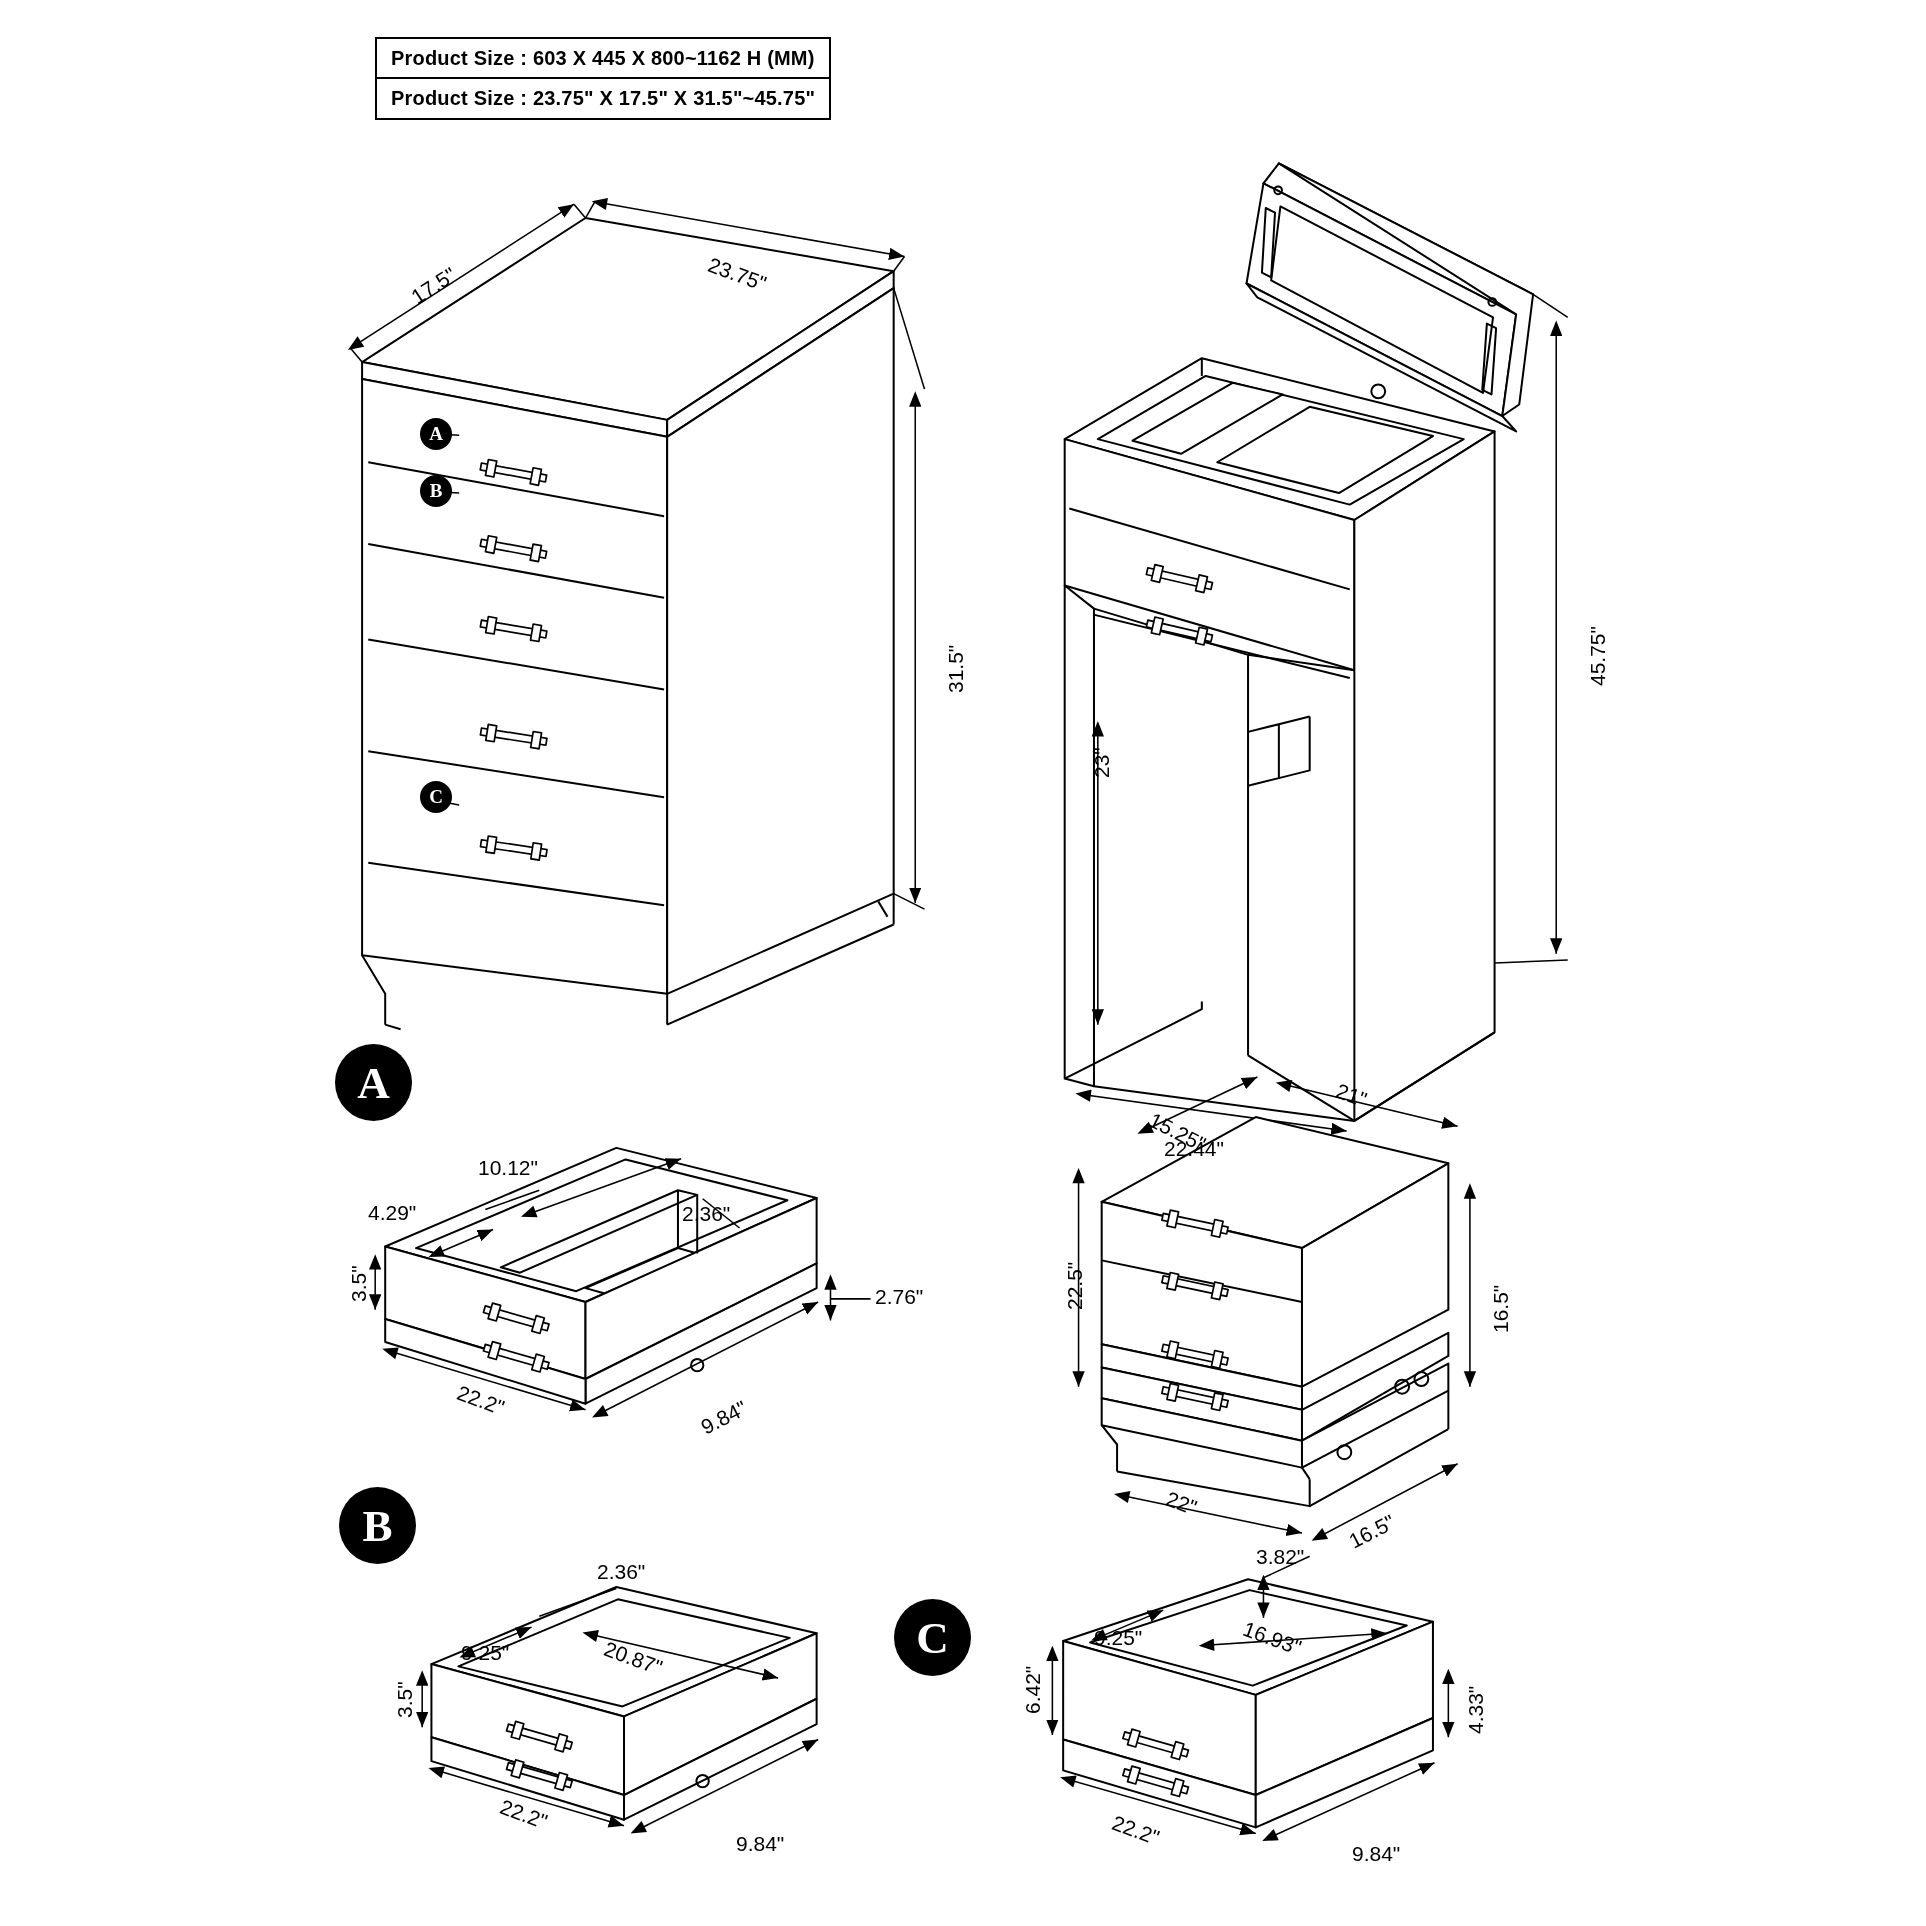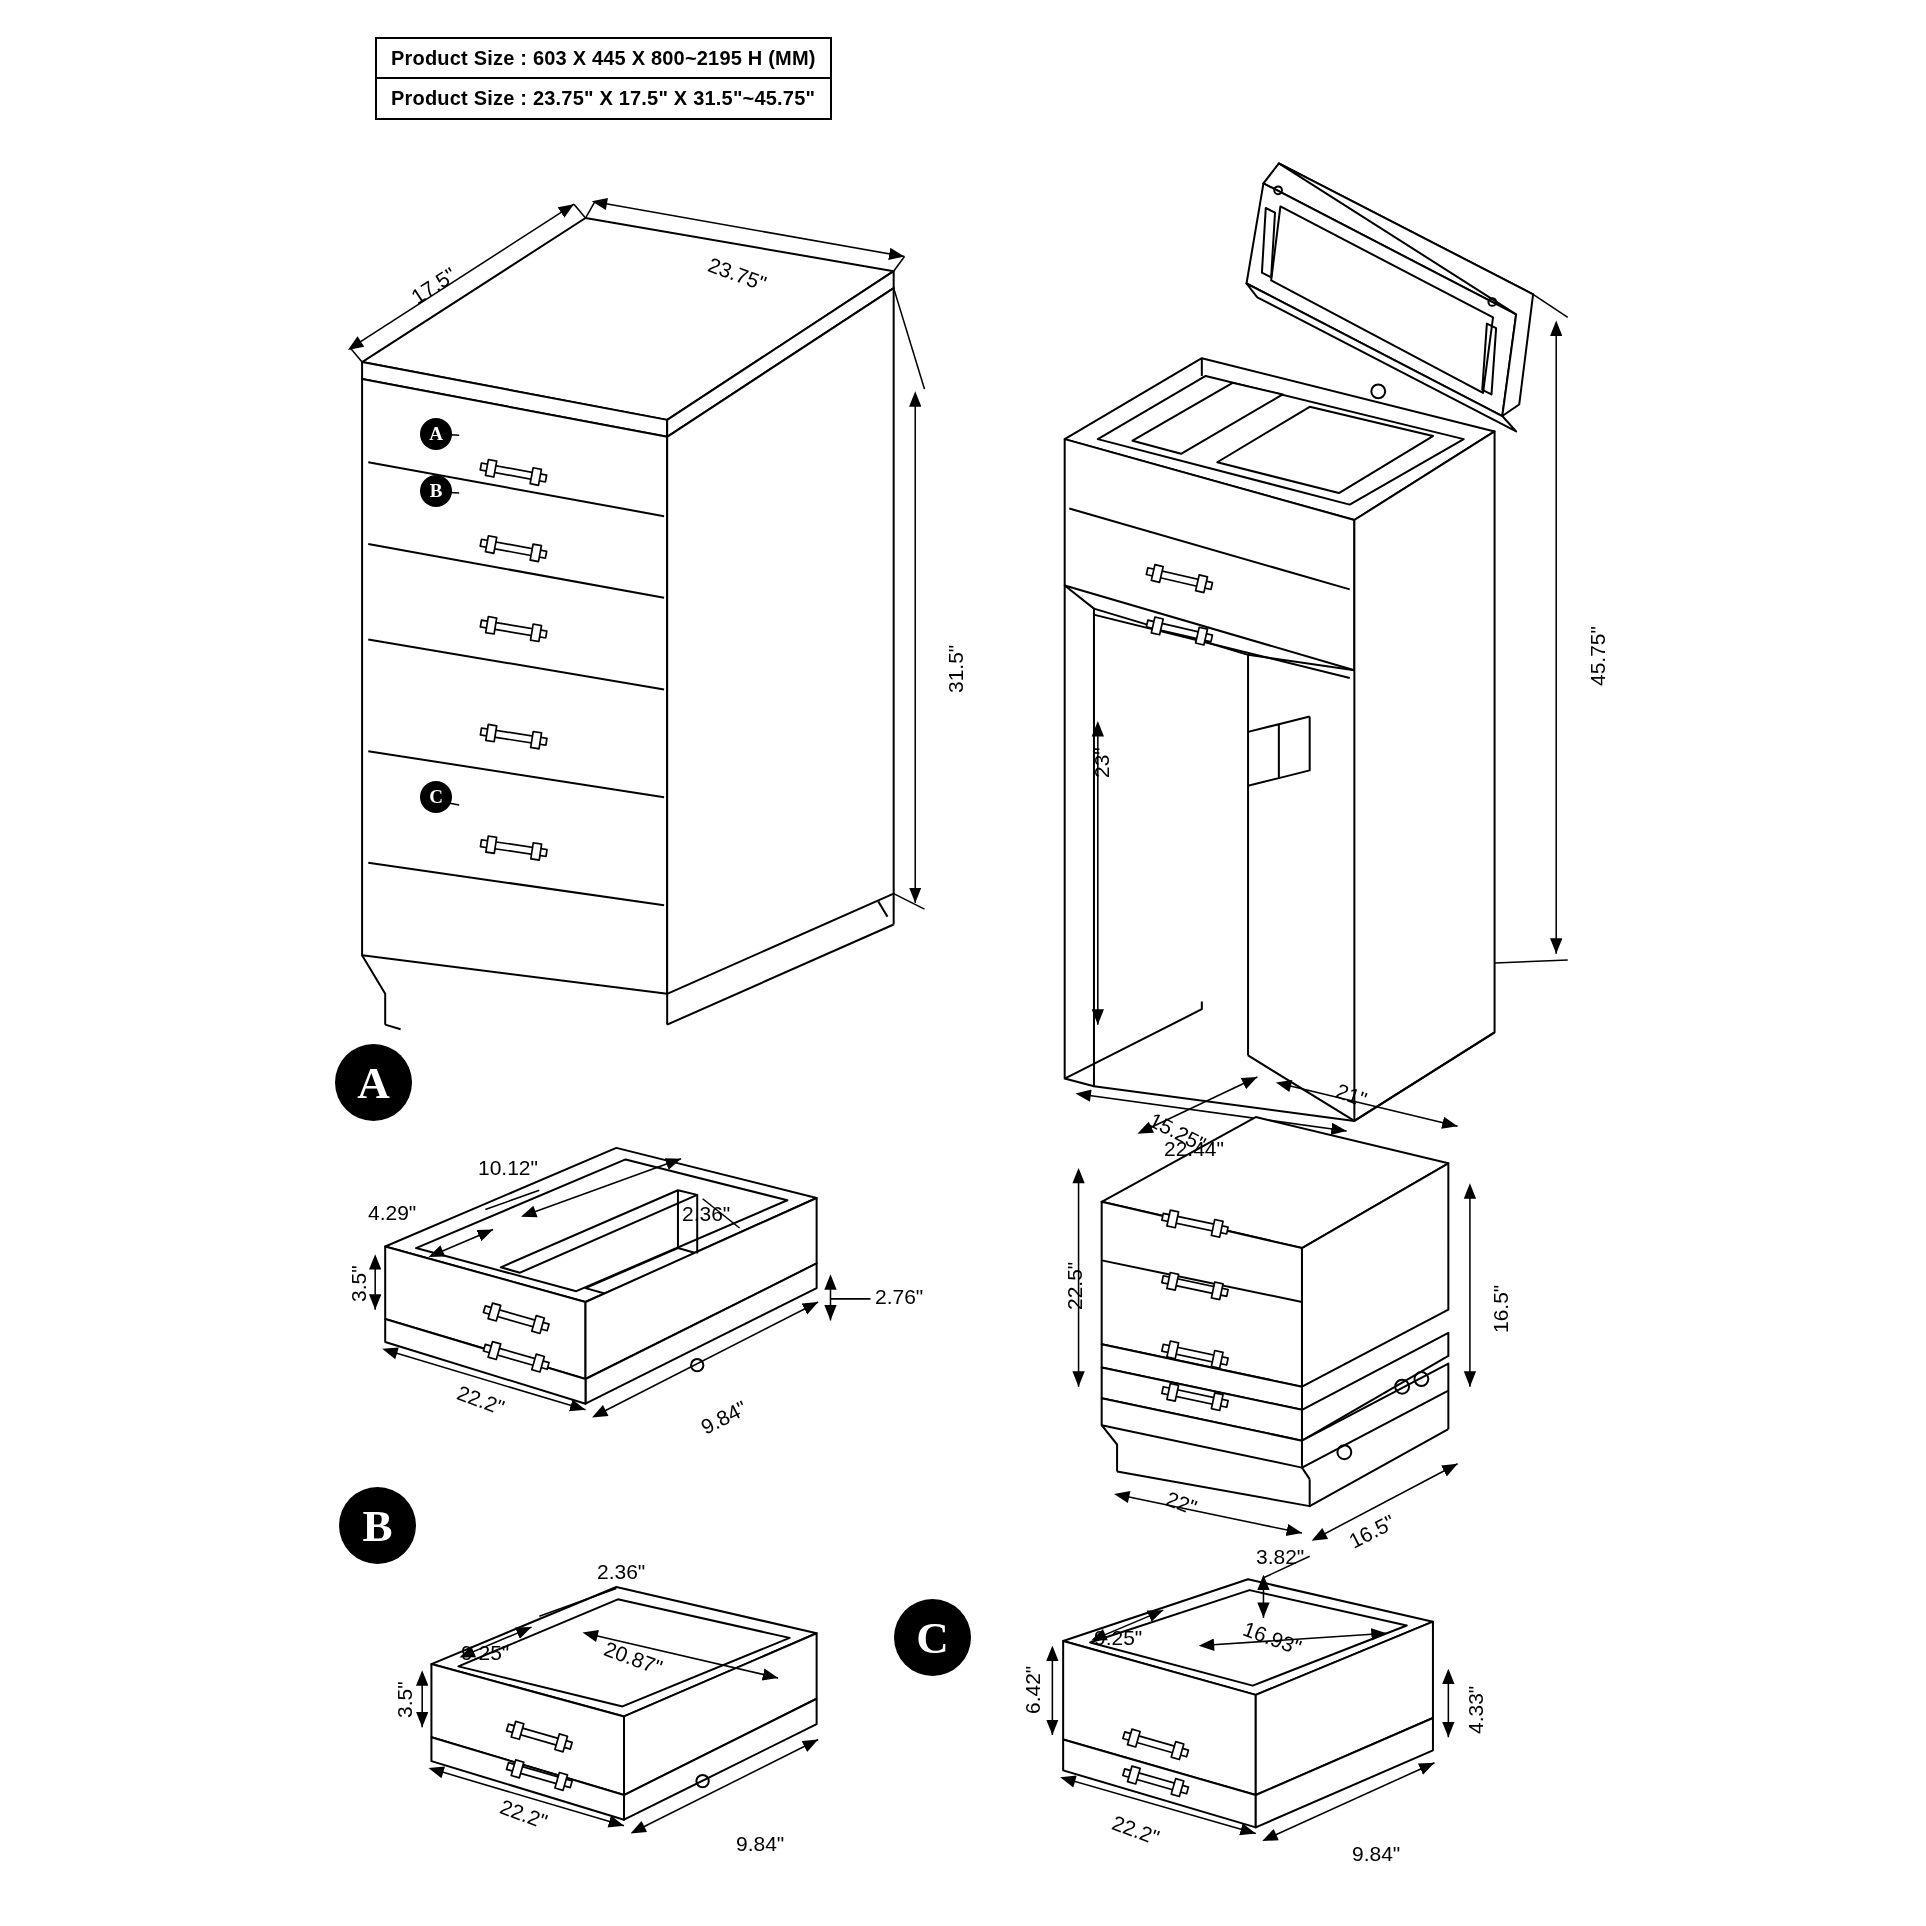--- a/index.html
+++ b/index.html
@@ -260,21 +260,21 @@
 
       <g stroke-width="2">
         <path d="M596,565 L560,563"></path>
         <path d="M596,640 L560,638"></path>
         <path d="M596,1045 L570,1040"></path>
       </g>
     </g>
   </svg>
 
   <div class="titlebox">
-    <div class="titlerow">Product Size : 603 X 445 X 800~2195 H (MM)</div>
+    <div class="titlerow">Product Size : 603 X 445 X 800~1162 H (MM)</div>
     <div class="titlerow">Product Size : 23.75" X 17.5" X 31.5"~45.75"</div>
   </div>
 
   <div class="bubble small" style="left:420px;top:418px;">A</div>
   <div class="bubble small" style="left:420px;top:475px;">B</div>
   <div class="bubble small" style="left:420px;top:781px;">C</div>
 
   <div class="bubble big" style="left:335px;top:1044px;">A</div>
   <div class="bubble big" style="left:339px;top:1487px;">B</div>
   <div class="bubble big" style="left:894px;top:1599px;">C</div>

